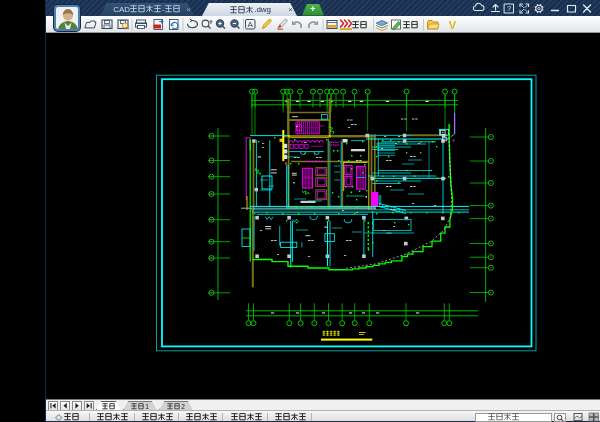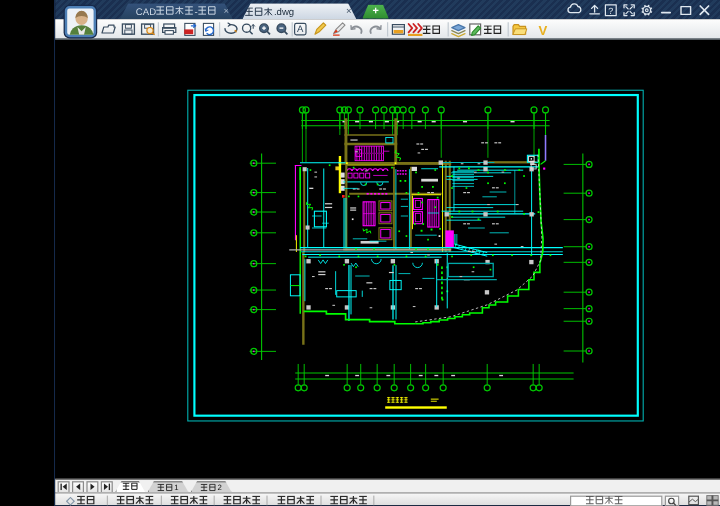--- a/index.html
+++ b/index.html
@@ -2,21 +2,21 @@
 <html><head><meta charset="utf-8"><style>
 *{margin:0;padding:0;box-sizing:border-box}
 html,body{width:600px;height:422px;overflow:hidden;background:#000;font-family:"Liberation Sans",sans-serif;}
 #win{position:relative;width:560px;height:422px;border-right:2px solid #15294a;border-left:1px solid #15294a;margin-left:45px;}
 #titlebar{position:absolute;left:0;top:0;width:100%;height:16px;
  background:repeating-linear-gradient(135deg,#213b5c 0 2px,#1a2f50 2px 4px);}
 .tab{position:absolute;top:2.5px;height:13.5px;}
 #tab1{left:54px;width:94px;background:linear-gradient(#33517a,#26425f);clip-path:polygon(7px 0,calc(100% - 7px) 0,100% 100%,0 100%);
  color:#cfdae6;font-size:8px;line-height:13px;text-align:center;}
 #tab2{left:156px;width:95px;background:linear-gradient(#eef1f5,#cdd7e3);clip-path:polygon(7px 0,calc(100% - 7px) 0,100% 100%,0 100%);
- color:#1c2c3c;font-size:8px;line-height:13px;text-align:left;}
+ color:#1c2c3c;font-size:8px;line-height:13px;text-align:center;}
 #plus{left:256px;width:22px;top:3.5px;height:12px;background:linear-gradient(#4db34d,#2e8b2e);clip-path:polygon(5px 0,calc(100% - 5px) 0,100% 100%,0 100%);
  color:#fff;font-size:9px;line-height:11px;text-align:center;font-weight:bold;}
 #toolbar{position:absolute;left:0;top:16px;width:100%;height:17px;background:linear-gradient(#fdfdfd,#e3e7ea);border-bottom:1px solid #8e9aa4;}
 #avatar{position:absolute;left:8px;top:5px;width:26px;height:26px;background:#edf2f7;border:2px solid #4d7fb5;border-radius:4px;z-index:5;box-shadow:0 0 0 1px #16294a;}
 #canvas{position:absolute;left:0;top:33px;width:598px;height:366px;background:#000;overflow:hidden;}
 #sheetbar{position:absolute;left:0;top:399px;width:100%;height:11px;background:#f0f0f0;border-top:1px solid #777;}
 .shtab{position:absolute;top:0.5px;height:10.5px;font-size:6.5px;line-height:10px;text-align:center;color:#111;}
 #statusbar{position:absolute;left:0;top:410px;width:100%;height:12px;background:linear-gradient(#f7f7f7,#dedede);border-top:1px solid #b0b0b0;border-bottom:1px solid #1a2c4a;}
 .sep{position:absolute;top:2px;height:8px;width:1px;background:#b5b5b5;}
 .sitem{position:absolute;top:1.8px;}

